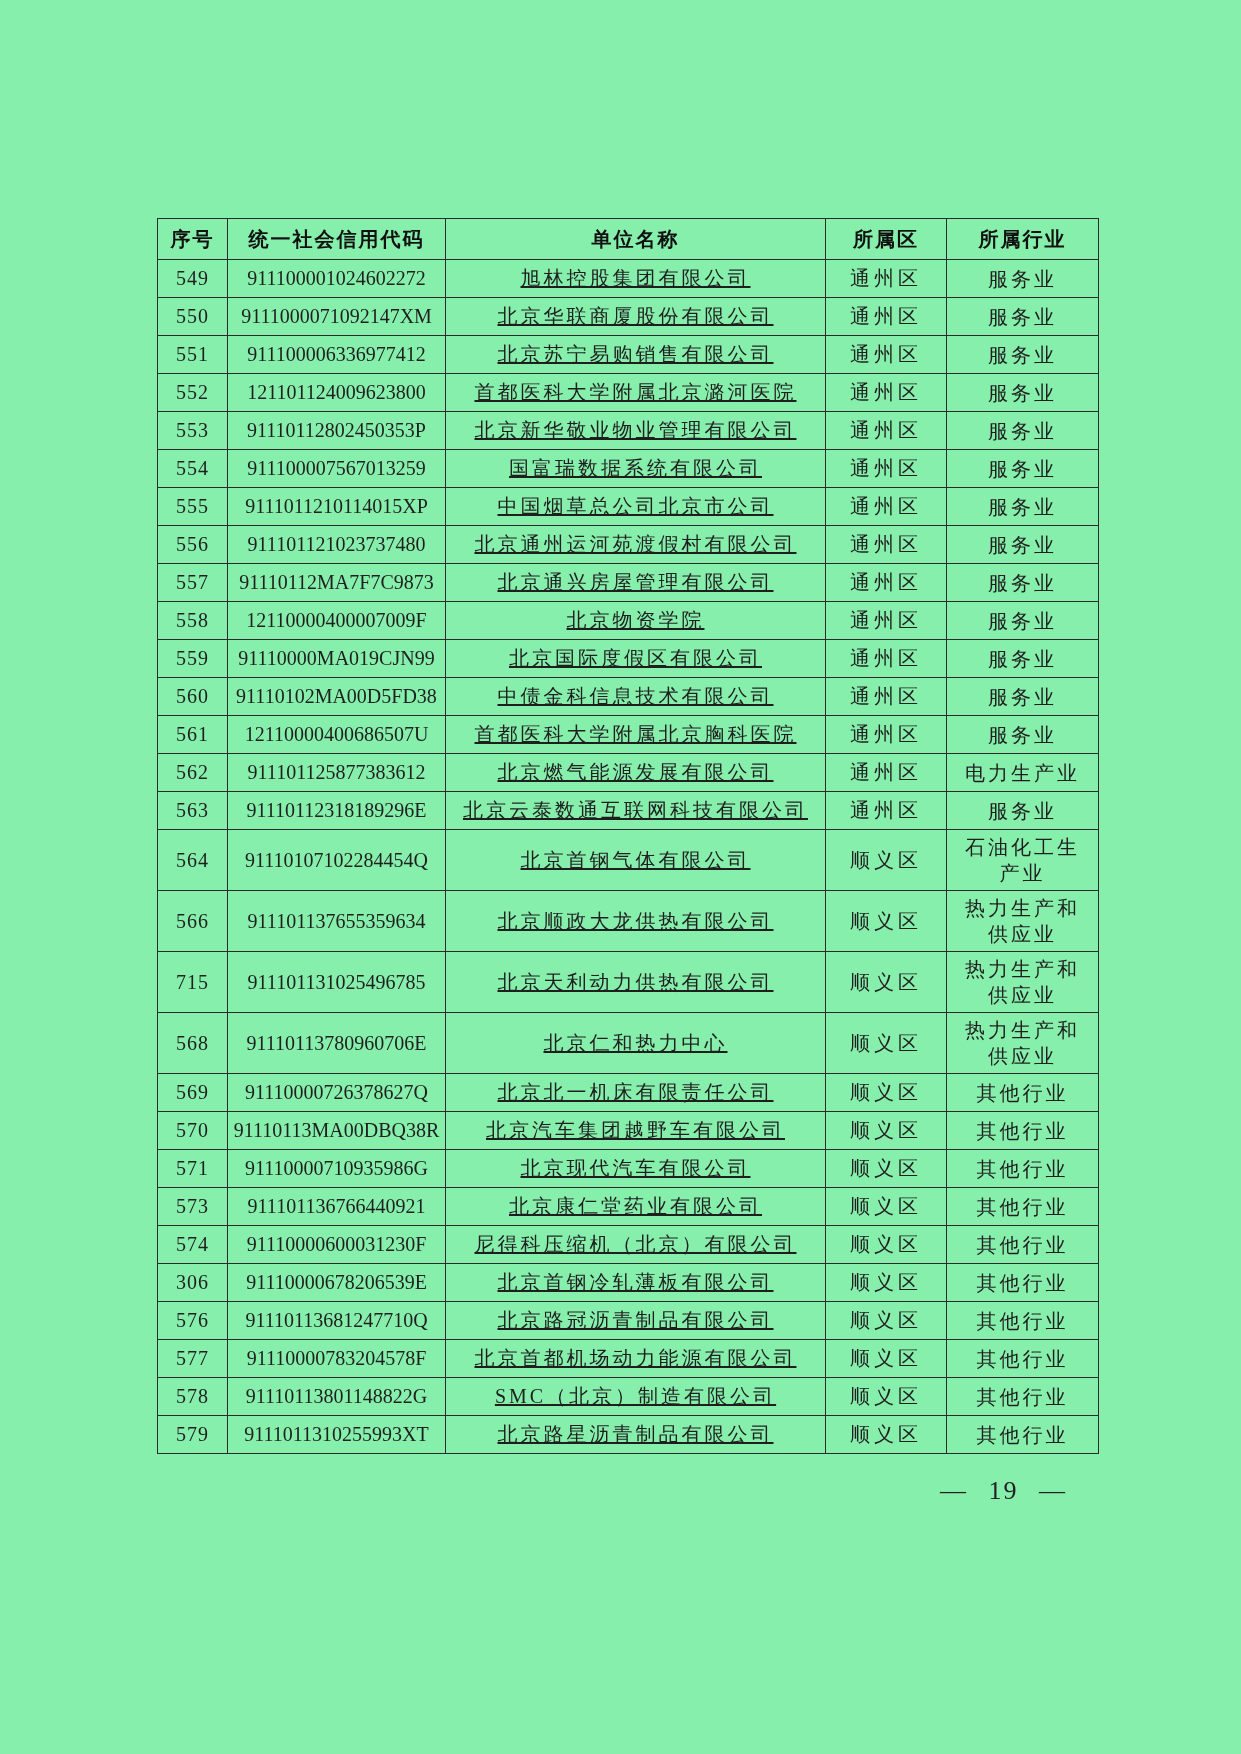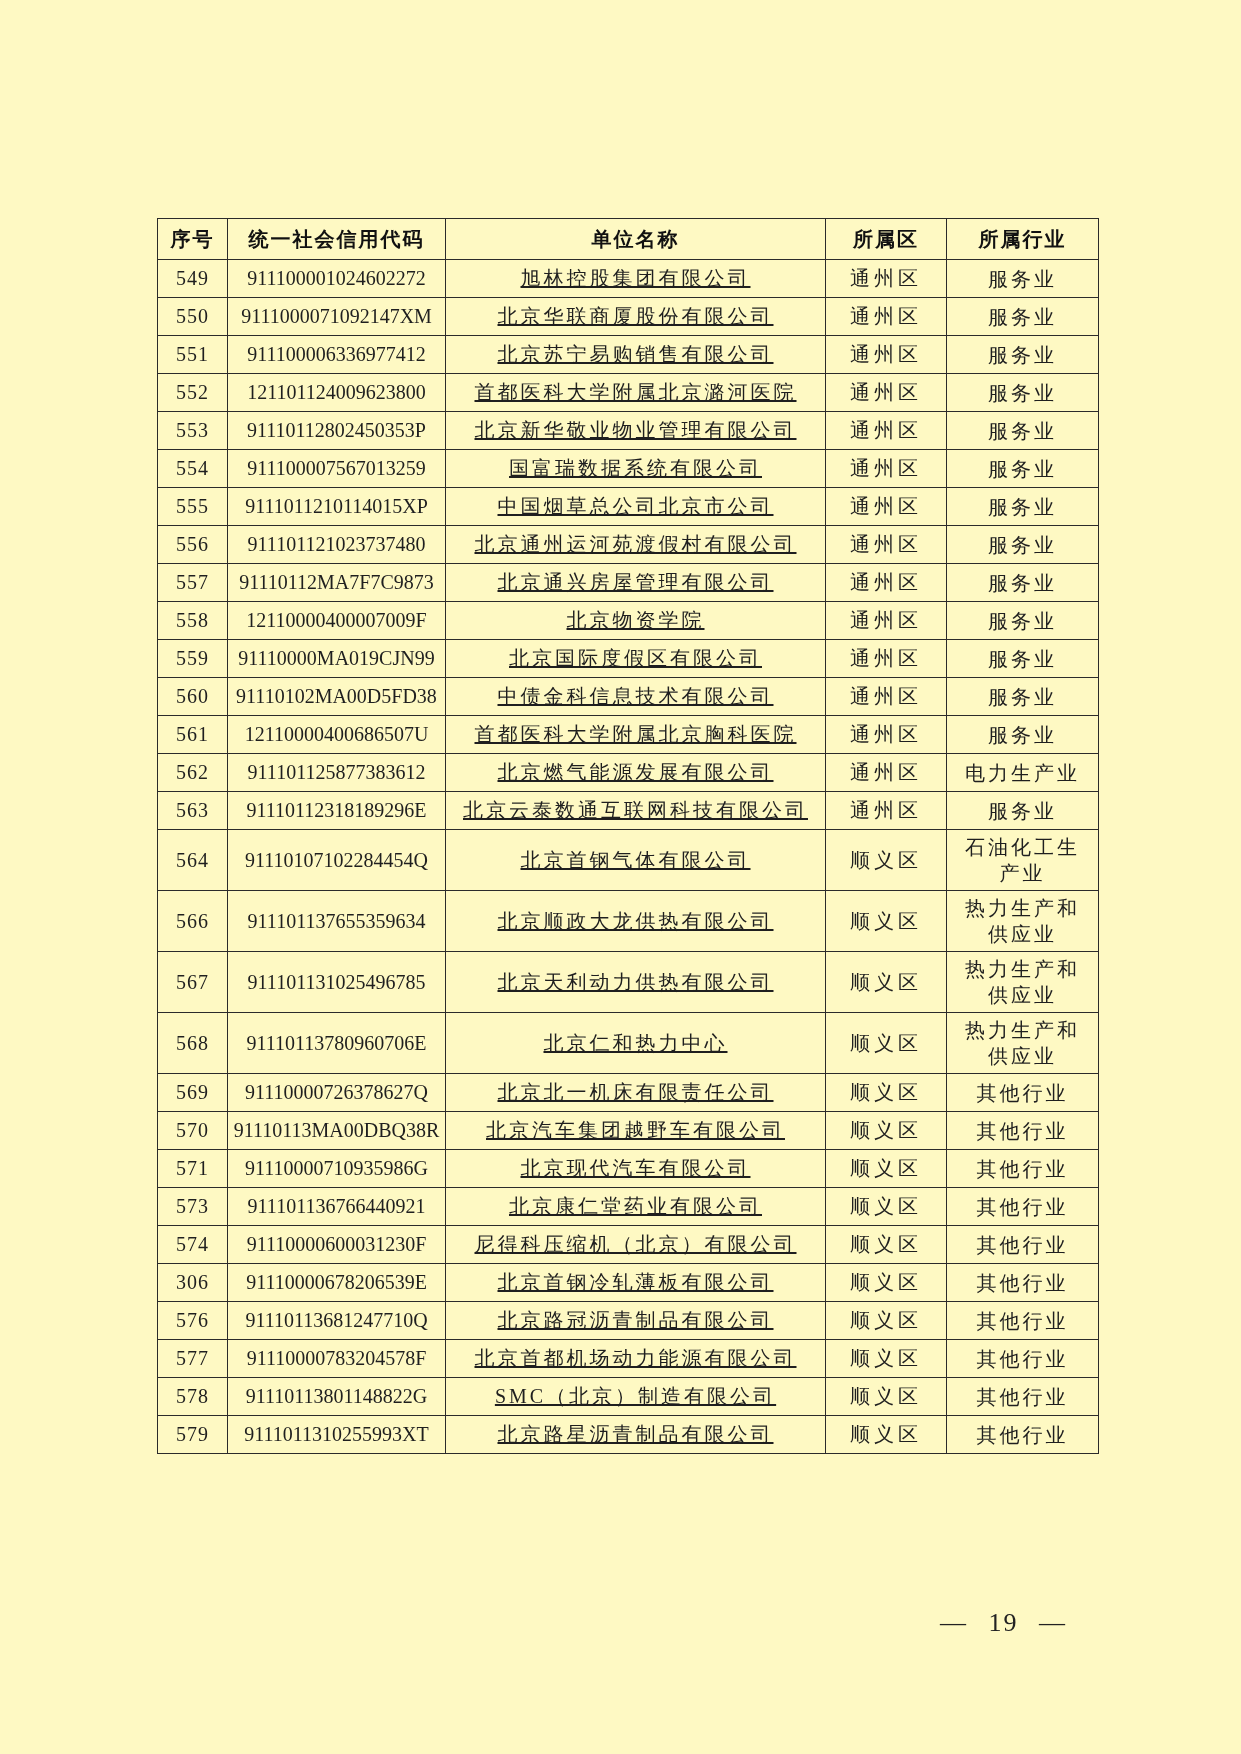--- a/index.html
+++ b/index.html
@@ -1,20 +1,20 @@
 <!DOCTYPE html>
 <html><head>
 <meta charset="utf-8">
 <style>
   html, body { margin: 0; padding: 0; background: #ffffff; }
   .page {
     position: relative;
     width: 1241px;
     height: 1754px;
-    background: #fef9c3;
+    background: #86efac;
     font-family: "Liberation Serif", "DejaVu Serif", serif;
     color: #1f1f1f;
     overflow: hidden;
   }
   table.roster {
     position: absolute;
     left: 157px;
     top: 218px;
     width: 941px;
     border-collapse: collapse;
@@ -43,21 +43,21 @@
   .col-district { width: 121px; }
   .col-industry { width: 152px; }
   td.col-seq  { font-size: 21px; letter-spacing: 1px; }
   td.col-code { font-size: 21px; letter-spacing: 0; }
   td.col-name { letter-spacing: 3px; text-decoration: underline; }
   td.col-district { letter-spacing: 4px; }
   td.col-industry { letter-spacing: 3px; white-space: pre-line; line-height: 1.3; }
   .page-footer {
     position: absolute;
     left: 940px;
-    top: 1608px;
+    top: 1476px;
     font-size: 26px;
     letter-spacing: 2px;
     word-spacing: 12px;
     color: #222;
     font-family: "Liberation Serif", "DejaVu Serif", serif;
   }
 </style>
 </head>
 <body>
 
@@ -195,21 +195,21 @@
         </tr>
         <tr class="tall">
           <td class="col-seq">566</td>
           <td class="col-code">911101137655359634</td>
           <td class="col-name">北京顺政大龙供热有限公司</td>
           <td class="col-district">顺义区</td>
           <td class="col-industry">热力生产和
 供应业</td>
         </tr>
         <tr class="tall">
-          <td class="col-seq">567</td>
+          <td class="col-seq">715</td>
           <td class="col-code">911101131025496785</td>
           <td class="col-name">北京天利动力供热有限公司</td>
           <td class="col-district">顺义区</td>
           <td class="col-industry">热力生产和
 供应业</td>
         </tr>
         <tr class="tall">
           <td class="col-seq">568</td>
           <td class="col-code">91110113780960706E</td>
           <td class="col-name">北京仁和热力中心</td>

